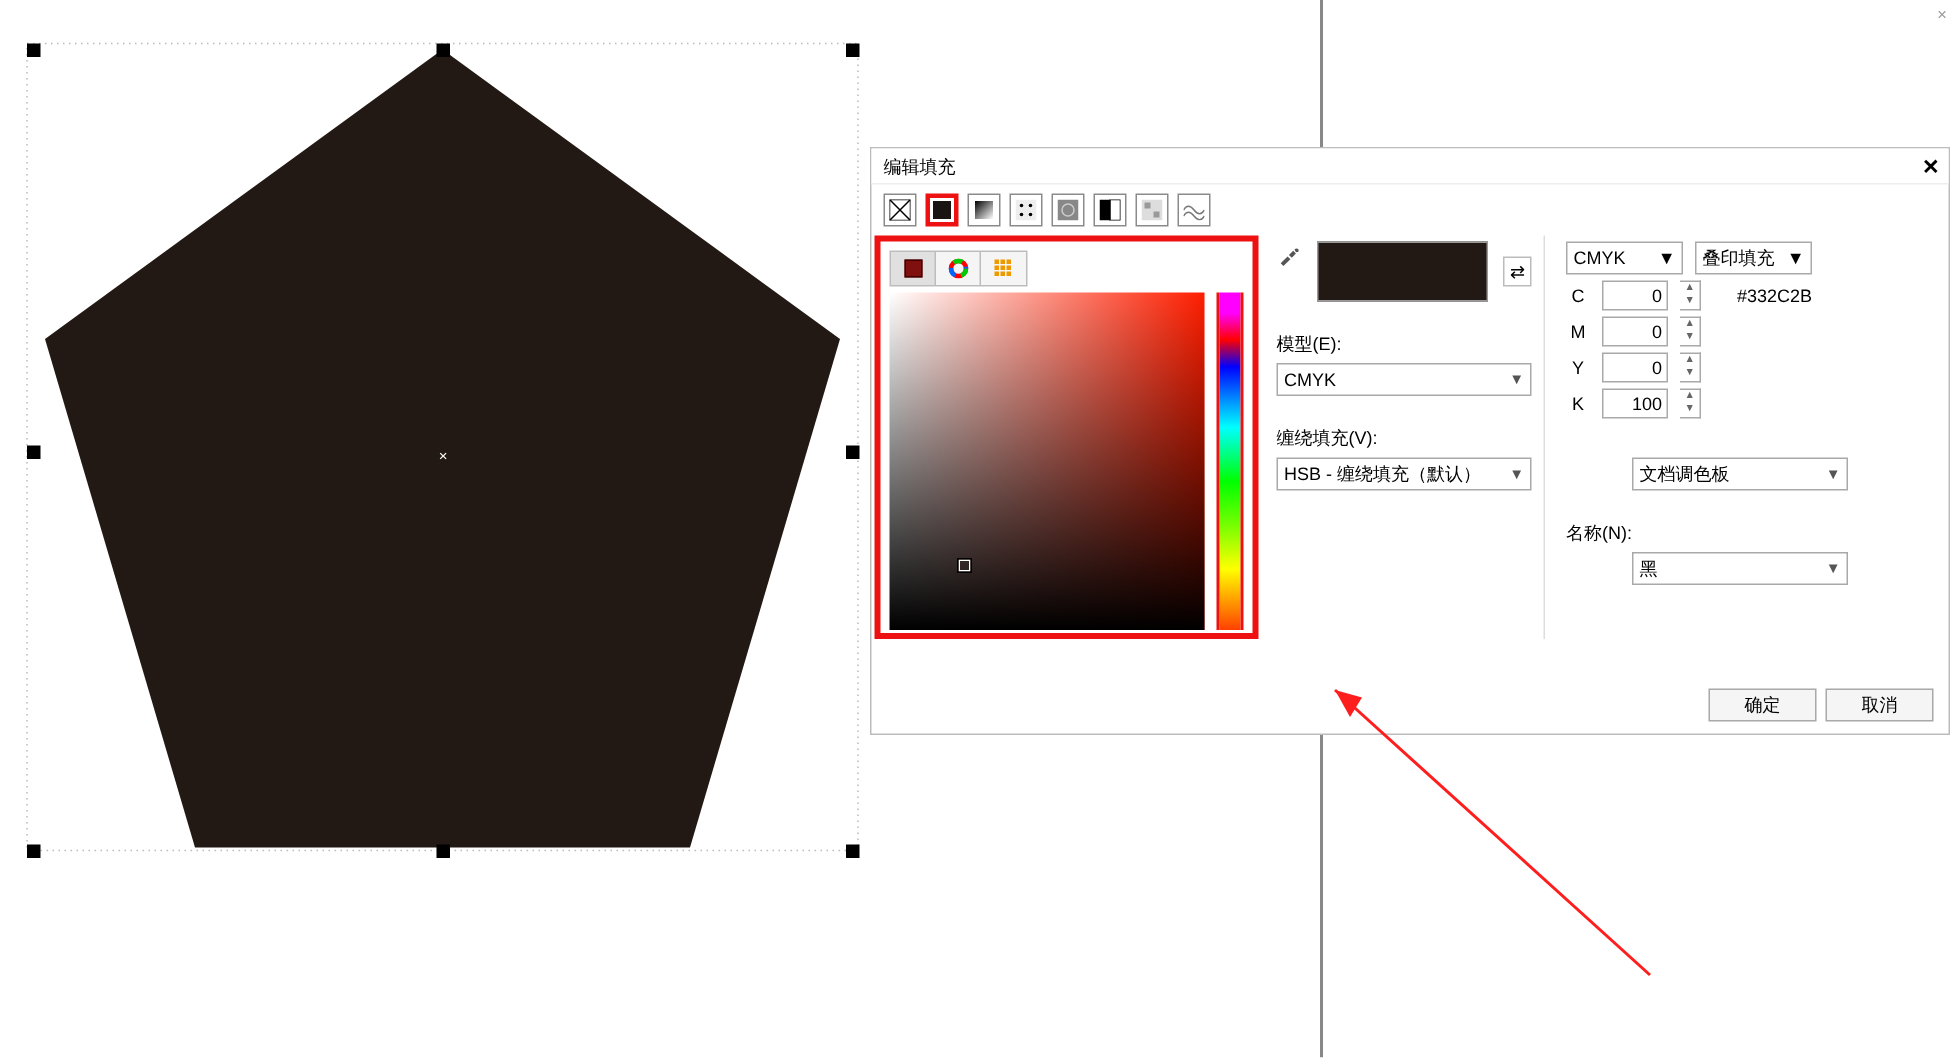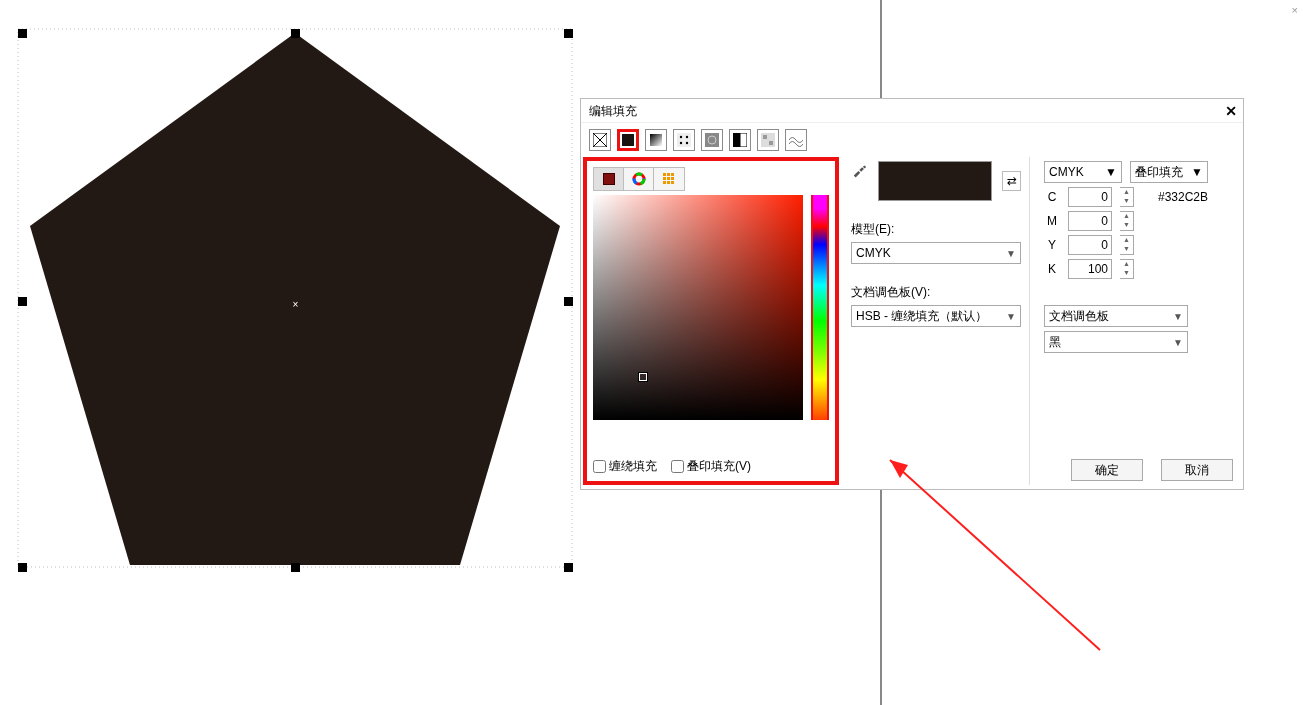--- a/index.html
+++ b/index.html
@@ -1,21 +1,21 @@
 <!DOCTYPE html>
 <html><head>
 <meta charset="utf-8">
 <style>
 *{box-sizing:border-box;margin:0;padding:0;font-family:"Microsoft YaHei",Arial,sans-serif;font-size:12px;}
 body{background:#fff;width:1303px;height:705px;position:relative;overflow:hidden;}
 .canvas-area{position:absolute;left:0;top:0;width:880px;height:705px;background:#fff;}
 .vline{position:absolute;left:880px;top:0;width:2px;height:705px;background:#888;}
 .handle{position:absolute;width:9px;height:9px;background:#000;}
 .marker-x{position:absolute;width:9px;height:9px;color:#fff;font-size:10px;text-align:center;}
-.dialog{position:absolute;left:580px;top:98px;width:664px;height:392px;background:#fff;border:1px solid #bcbcbc;}
+.dialog{position:absolute;left:580px;top:98px;width:720px;height:392px;background:#fff;border:1px solid #bcbcbc;}
 .dialog-titlebar{height:24px;line-height:24px;padding:0 8px;background:#fff;border-bottom:1px solid #eee;}
 .dialog-close{position:absolute;right:6px;top:4px;font-size:14px;cursor:pointer;font-weight:bold;}
 .filltype-row{padding:6px 6px 2px 8px;display:flex;gap:6px;}
 .ft-btn{width:22px;height:22px;border:1px solid #8b8b8b;display:flex;align-items:center;justify-content:center;background:#fff;cursor:pointer;}
 .ft-btn.active{border:3px solid #e11;}
 .dialog-body{display:flex;padding:4px 8px 0 2px;}
 .redbox{border:4px solid #e11;padding:6px 6px 2px 6px;display:flex;flex-direction:column;}
 .viewer-tabs{display:flex;border:1px solid #bdbdbd;width:fit-content;}
 .viewer-tab{width:30px;height:22px;display:flex;align-items:center;justify-content:center;border-right:1px solid #bdbdbd;background:#f5f5f5;cursor:pointer;}
 .viewer-tab:last-child{border-right:none;}
@@ -34,22 +34,22 @@
 .lbl{margin-top:20px;margin-bottom:4px;}
 .select{width:170px;height:22px;border:1px solid #a9a9a9;padding:2px 4px;background:#fff;display:flex;justify-content:space-between;align-items:center;cursor:pointer;}
 .select .arrow{font-size:10px;color:#555;}
 .rightcol{border-left:1px solid #ddd;padding:4px 0 0 14px;flex:1;}
 .row{display:flex;align-items:center;gap:8px;margin-bottom:4px;}
 .select-sm{width:78px;height:22px;border:1px solid #a9a9a9;padding:2px 4px;background:#fff;display:flex;justify-content:space-between;align-items:center;cursor:pointer;}
 .numbox{width:44px;height:20px;border:1px solid #a9a9a9;text-align:right;padding:0 3px;}
 .spinner{width:14px;height:20px;border:1px solid #a9a9a9;border-left:none;display:flex;flex-direction:column;cursor:pointer;}
 .spinner div{flex:1;font-size:7px;text-align:center;line-height:8px;color:#666;}
 .chlabel{width:16px;text-align:center;}
-.wide-select{width:144px;height:22px;}
-.btnrow{position:absolute;right:10px;bottom:8px;display:flex;gap:18px;}
+.wide-select{width:144px;height:22px;margin-left:44px;}
+.btnrow{position:absolute;right:10px;bottom:8px;display:flex;gap:6px;}
 .btnrow button{width:72px;height:22px;border:1px solid #a9a9a9;background:#f5f5f5;cursor:pointer;}
 .arrow-ann{position:absolute;pointer-events:none;}
 .tiny-close{position:absolute;right:5px;top:4px;font-size:11px;color:#999;}
 </style>
 </head>
 <body>
 
 <div class="canvas-area">
   <svg width="880" height="705">
     <polygon points="295,33 560,226 460,565 130,565 30,226" fill="#231914"></polygon>
@@ -151,46 +151,36 @@
               <rect x="9" y="9" width="3" height="3" fill="#e90"></rect>
             </svg>
           </div>
       </div>
       <div class="picker-wrap">
         <div class="sv-picker">
           <div class="sv-handle" style="left:46px;top:178px;"></div>
         </div>
         <div class="hue-bar"></div>
       </div>
-      <div class="checkrow">
-        <label>
-            <input type="checkbox" style="">
-            <span>缠绕填充</span>
-          </label>
-        <label>
-            <input type="checkbox" style="">
-            <span>叠印填充(V)</span>
-          </label>
-      </div>
     </div>
 
     <div class="midcol">
       <div class="eyedrop-row">
         <svg class="eyedrop" viewBox="0 0 18 18">
             <path d="M3 15 L8 10 L10 12 L5 17 Z M9 9 L12 6 L14 8 L11 11 Z M13 5 C14 4 16 4 16 6 C16 7 15 7 14 7 Z" fill="#555"></path>
           </svg>
         <div class="swatch"></div>
         <div class="swap-btn">⇄</div>
       </div>
       <div class="lbl">模型(E):</div>
       <div class="select">
           <span>CMYK</span>
           <span class="arrow">▼</span>
         </div>
-      <div class="lbl">文档调色板(V):</div>
+      <div class="lbl">缠绕填充(V):</div>
       <div class="select">
           <span>HSB - 缠绕填充（默认）</span>
           <span class="arrow">▼</span>
         </div>
     </div>
 
     <div class="rightcol">
       <div class="row">
         <div class="select-sm">
             <span>CMYK</span>
@@ -235,20 +225,21 @@
           </div>
       </div>
 
       <div style="height:22px"></div>
       <div class="row">
         <div class="select wide-select">
             <span>文档调色板</span>
             <span class="arrow">▼</span>
           </div>
       </div>
+      <div class="lbl">名称(N):</div>
       <div class="select wide-select">
           <span>黑</span>
           <span class="arrow">▼</span>
         </div>
     </div>
   </div>
 
   <div class="btnrow">
     <button>确定</button>
     <button>取消</button>

